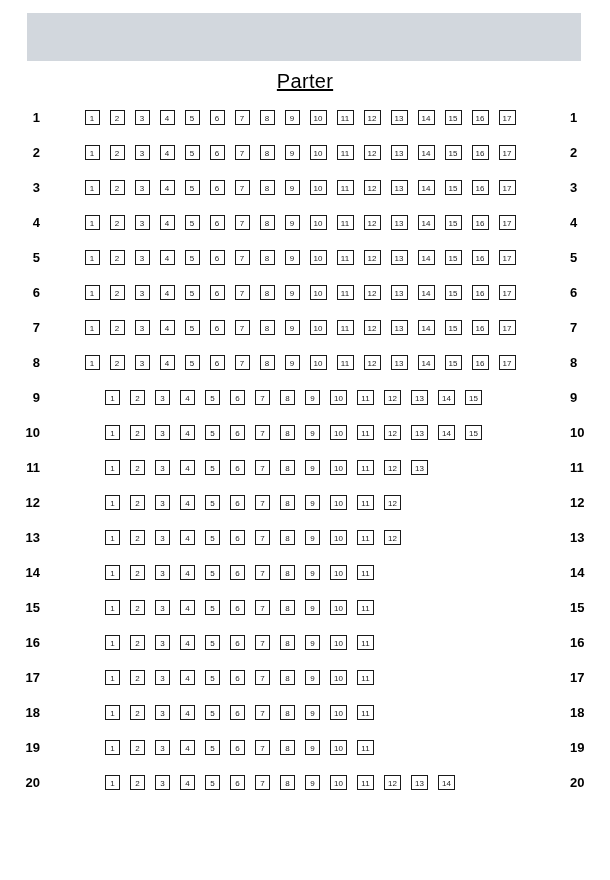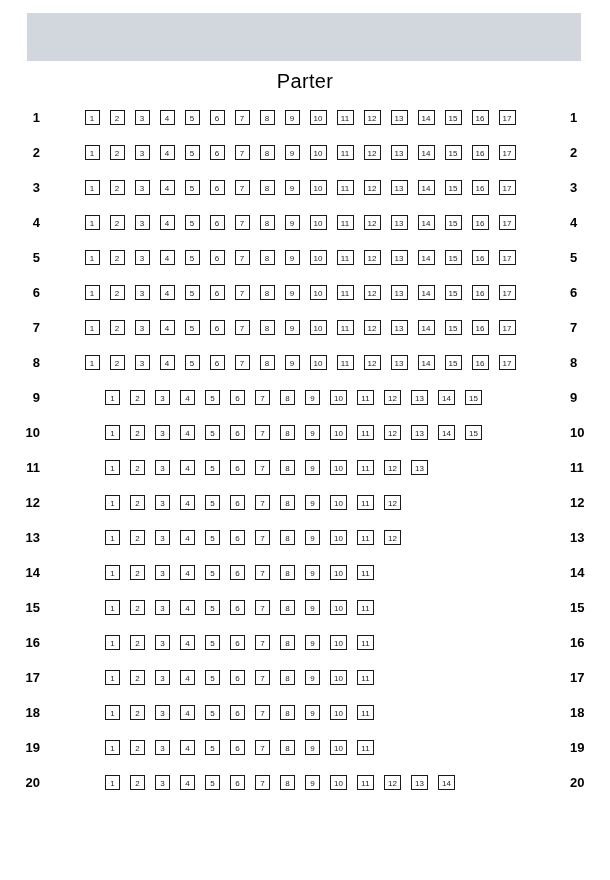--- a/index.html
+++ b/index.html
@@ -29,20 +29,21 @@
   }
   .hall-title {
     position: absolute;
     left: 0;
     top: 70px;
     width: 610px;
     text-align: center;
     font-size: 20px;
     color: #000000;
     letter-spacing: 0.3px;
+    text-decoration: underline;
   }
   .rows {
     position: absolute;
     left: 0;
     top: 100px;
     width: 610px;
   }
   .seat-row {
     display: flex;
     align-items: center;

